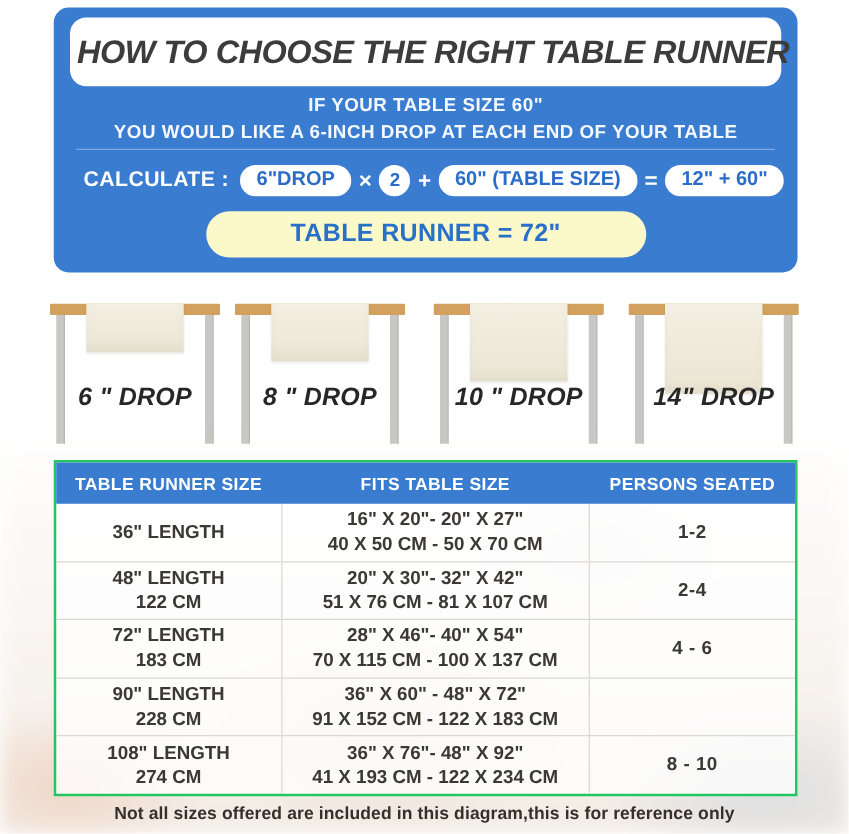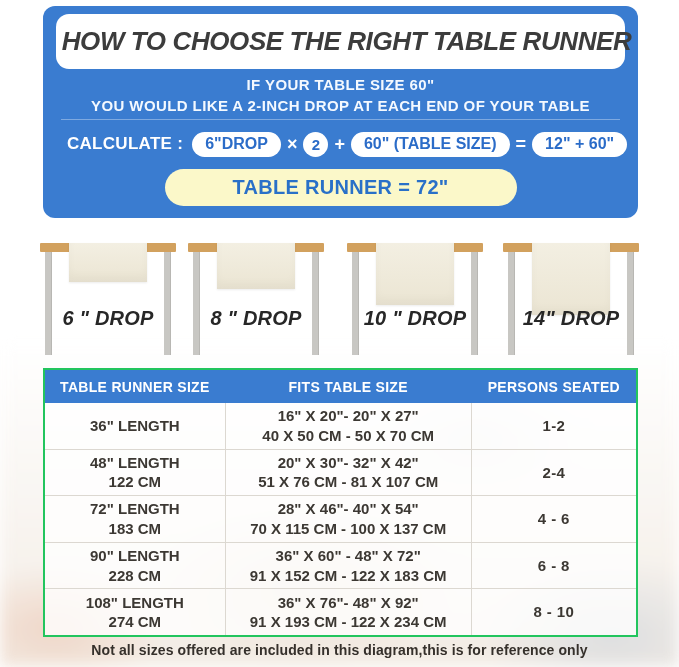--- a/index.html
+++ b/index.html
@@ -113,21 +113,21 @@
 <body>
 
 <div class="page">
   <div class="bg-photo"></div>
 
   <div class="blue-card">
     <div class="title-box">
       <span class="title">HOW TO CHOOSE THE RIGHT TABLE RUNNER</span>
     </div>
     <div class="intro-1">IF YOUR TABLE SIZE 60"</div>
-    <div class="intro-2">YOU WOULD LIKE A 2-INCH DROP AT EACH END OF YOUR TABLE</div>
+    <div class="intro-2">YOU WOULD LIKE A 6-INCH DROP AT EACH END OF YOUR TABLE</div>
     <div class="card-divider"></div>
 
     <div class="calc-row">
       <span class="calc-label">CALCULATE :</span>
       <span class="wpill">6"DROP</span>
       <span class="op">×</span>
       <span class="circle">2</span>
       <span class="op">+</span>
       <span class="wpill">60"  (TABLE SIZE)</span>
       <span class="op">=</span>
@@ -212,30 +212,29 @@
 
     <div class="trow">
       <div class="td">
         <span class="ln">90" LENGTH</span>
         <span class="ln">228 CM</span>
       </div>
       <div class="td mid">
         <span class="ln">36" X 60" - 48" X 72"</span>
         <span class="ln">91 X 152 CM - 122 X 183 CM</span>
       </div>
-      <div class="td persons">6 - 8</div>
     </div>
 
     <div class="trow">
       <div class="td">
         <span class="ln">108" LENGTH</span>
         <span class="ln">274 CM</span>
       </div>
       <div class="td mid">
         <span class="ln">36" X 76"- 48" X 92"</span>
-        <span class="ln">91 X 193 CM - 122 X 234 CM</span>
+        <span class="ln">41 X 193 CM - 122 X 234 CM</span>
       </div>
       <div class="td persons">8 - 10</div>
     </div>
   </div>
 
   <div class="footnote">Not all sizes offered are included in this diagram,this is for reference only</div>
 </div>
 
 </body></html>

